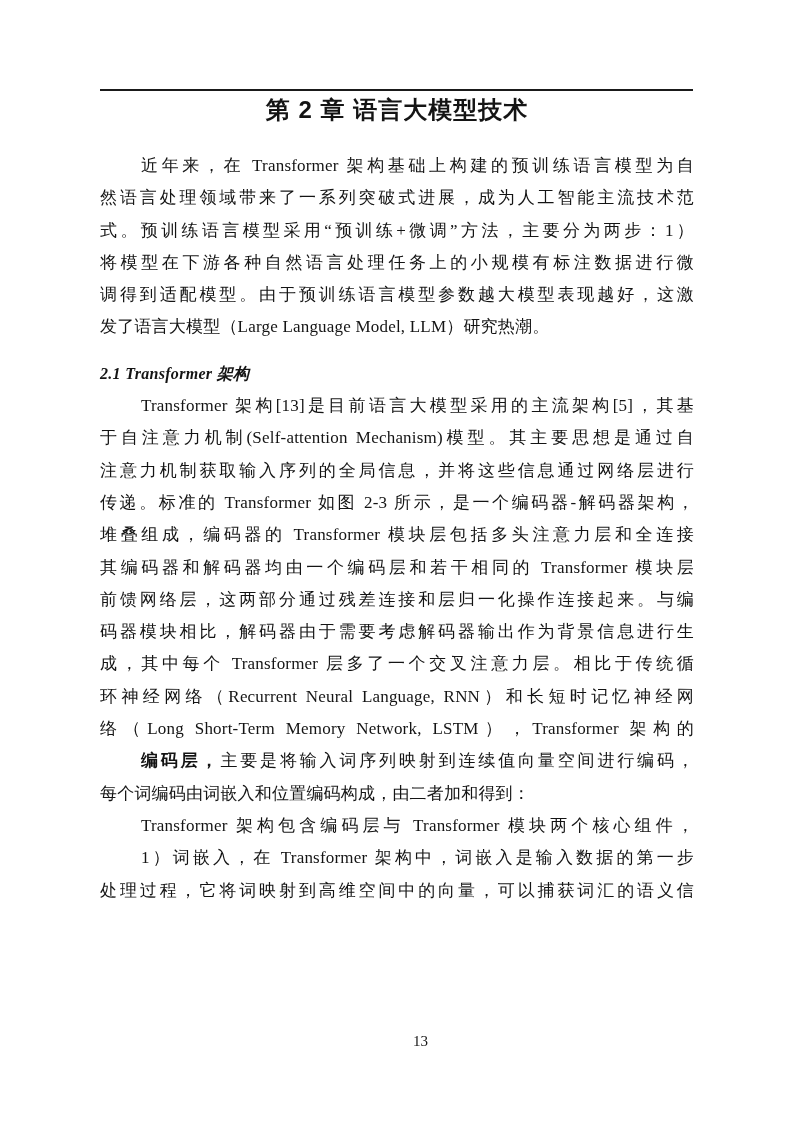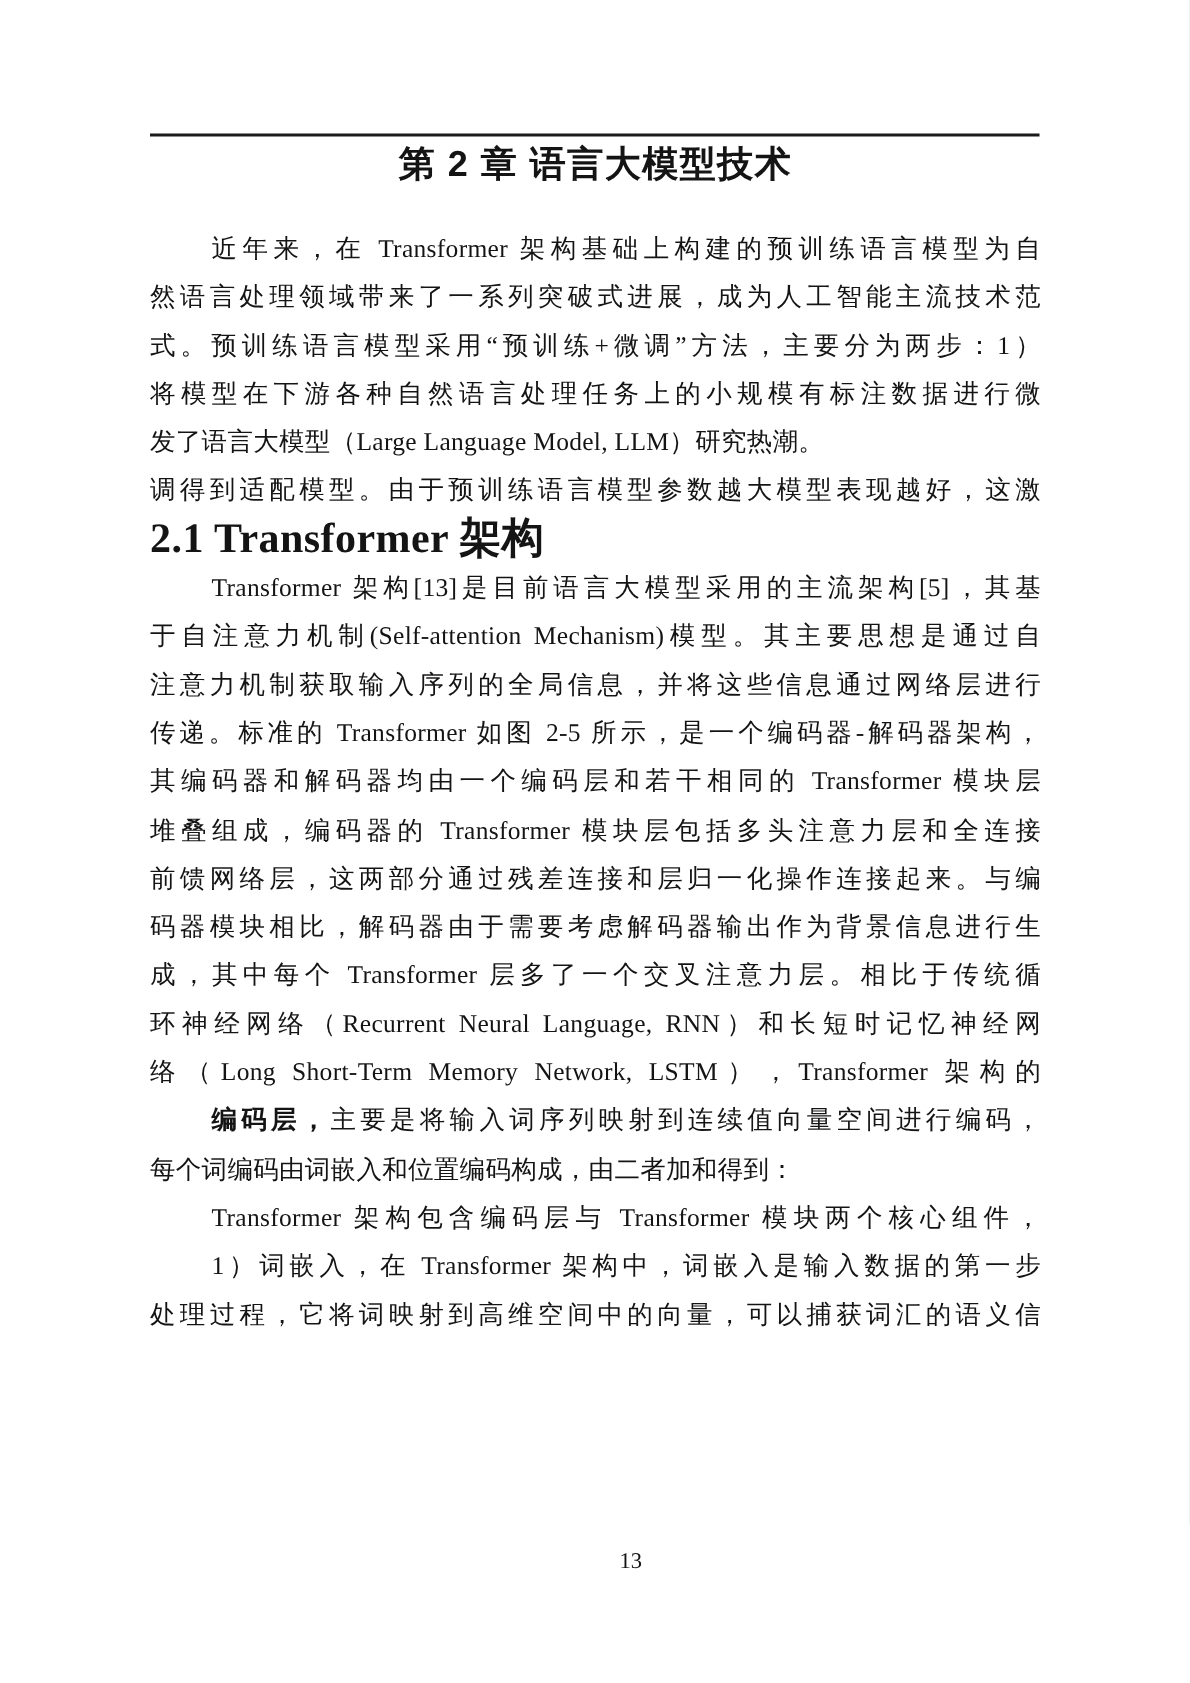--- a/index.html
+++ b/index.html
@@ -26,24 +26,26 @@
   .chapter-title{
     text-align:center;
     font-family:"Liberation Sans","DejaVu Sans",sans-serif;
     font-weight:700;
     font-size:24px;
     line-height:26px;
     margin:0 0 27px 0;
     letter-spacing:1px;
   }
   .section-heading{
-    font-size:28px;
+    font-size:16px;
     line-height:32.3px;
+    margin-top:14px;
     font-weight:600;
     letter-spacing:0.3px;
+    font-style:italic;
   }
   .paragraph{margin:0;}
   .line{
     font-size:17px;
     line-height:32.3px;
     height:32.3px;
     overflow:hidden;
     text-align:justify;
     text-align-last:justify;
     letter-spacing:0.2px;
@@ -71,31 +73,31 @@
 <div class="page">
   <div class="header-rule"></div>
   <div class="content">
     <div class="chapter-title">第 2 章 语言大模型技术</div>
     <div>
         <div class="paragraph">
           <div class="line indent"><span>近年来，在 Transformer 架构基础上构建的预训练语言模型为自</span></div>
           <div class="line"><span>然语言处理领域带来了一系列突破式进展，成为人工智能主流技术范</span></div>
           <div class="line"><span>式。预训练语言模型采用“预训练+微调”方法，主要分为两步：1）</span></div>
           <div class="line"><span>将模型在下游各种自然语言处理任务上的小规模有标注数据进行微</span></div>
+          <div class="line"><span>调得到适配模型。由于预训练语言模型参数越大模型表现越好，这激</span></div>
           <div class="line last"><span>发了语言大模型（Large Language Model, LLM）研究热潮。</span></div>
-          <div class="line"><span>调得到适配模型。由于预训练语言模型参数越大模型表现越好，这激</span></div>
         </div>
         <div class="section-heading">2.1 Transformer 架构</div>
         <div class="paragraph">
           <div class="line indent"><span>Transformer 架构[13]是目前语言大模型采用的主流架构[5]，其基</span></div>
           <div class="line"><span>于自注意力机制(Self-attention Mechanism)模型。其主要思想是通过自</span></div>
           <div class="line"><span>注意力机制获取输入序列的全局信息，并将这些信息通过网络层进行</span></div>
-          <div class="line"><span>传递。标准的 Transformer 如图 2-5 所示，是一个编码器-解码器架构，</span></div>
+          <div class="line"><span>传递。标准的 Transformer 如图 2-3 所示，是一个编码器-解码器架构，</span></div>
+          <div class="line"><span>堆叠组成，编码器的 Transformer 模块层包括多头注意力层和全连接</span></div>
           <div class="line"><span>其编码器和解码器均由一个编码层和若干相同的 Transformer 模块层</span></div>
-          <div class="line"><span>堆叠组成，编码器的 Transformer 模块层包括多头注意力层和全连接</span></div>
           <div class="line"><span>前馈网络层，这两部分通过残差连接和层归一化操作连接起来。与编</span></div>
           <div class="line"><span>码器模块相比，解码器由于需要考虑解码器输出作为背景信息进行生</span></div>
           <div class="line"><span>成，其中每个 Transformer 层多了一个交叉注意力层。相比于传统循</span></div>
           <div class="line"><span>环神经网络（Recurrent Neural Language, RNN）和长短时记忆神经网</span></div>
           <div class="line"><span>络（Long Short-Term Memory Network, LSTM），Transformer 架构的</span></div>
         </div>
         <div class="paragraph">
           <div class="line indent"><span class="bold">编码层，</span><span>主要是将输入词序列映射到连续值向量空间进行编码，</span></div>
           <div class="line last"><span>每个词编码由词嵌入和位置编码构成，由二者加和得到：</span></div>
         </div>

